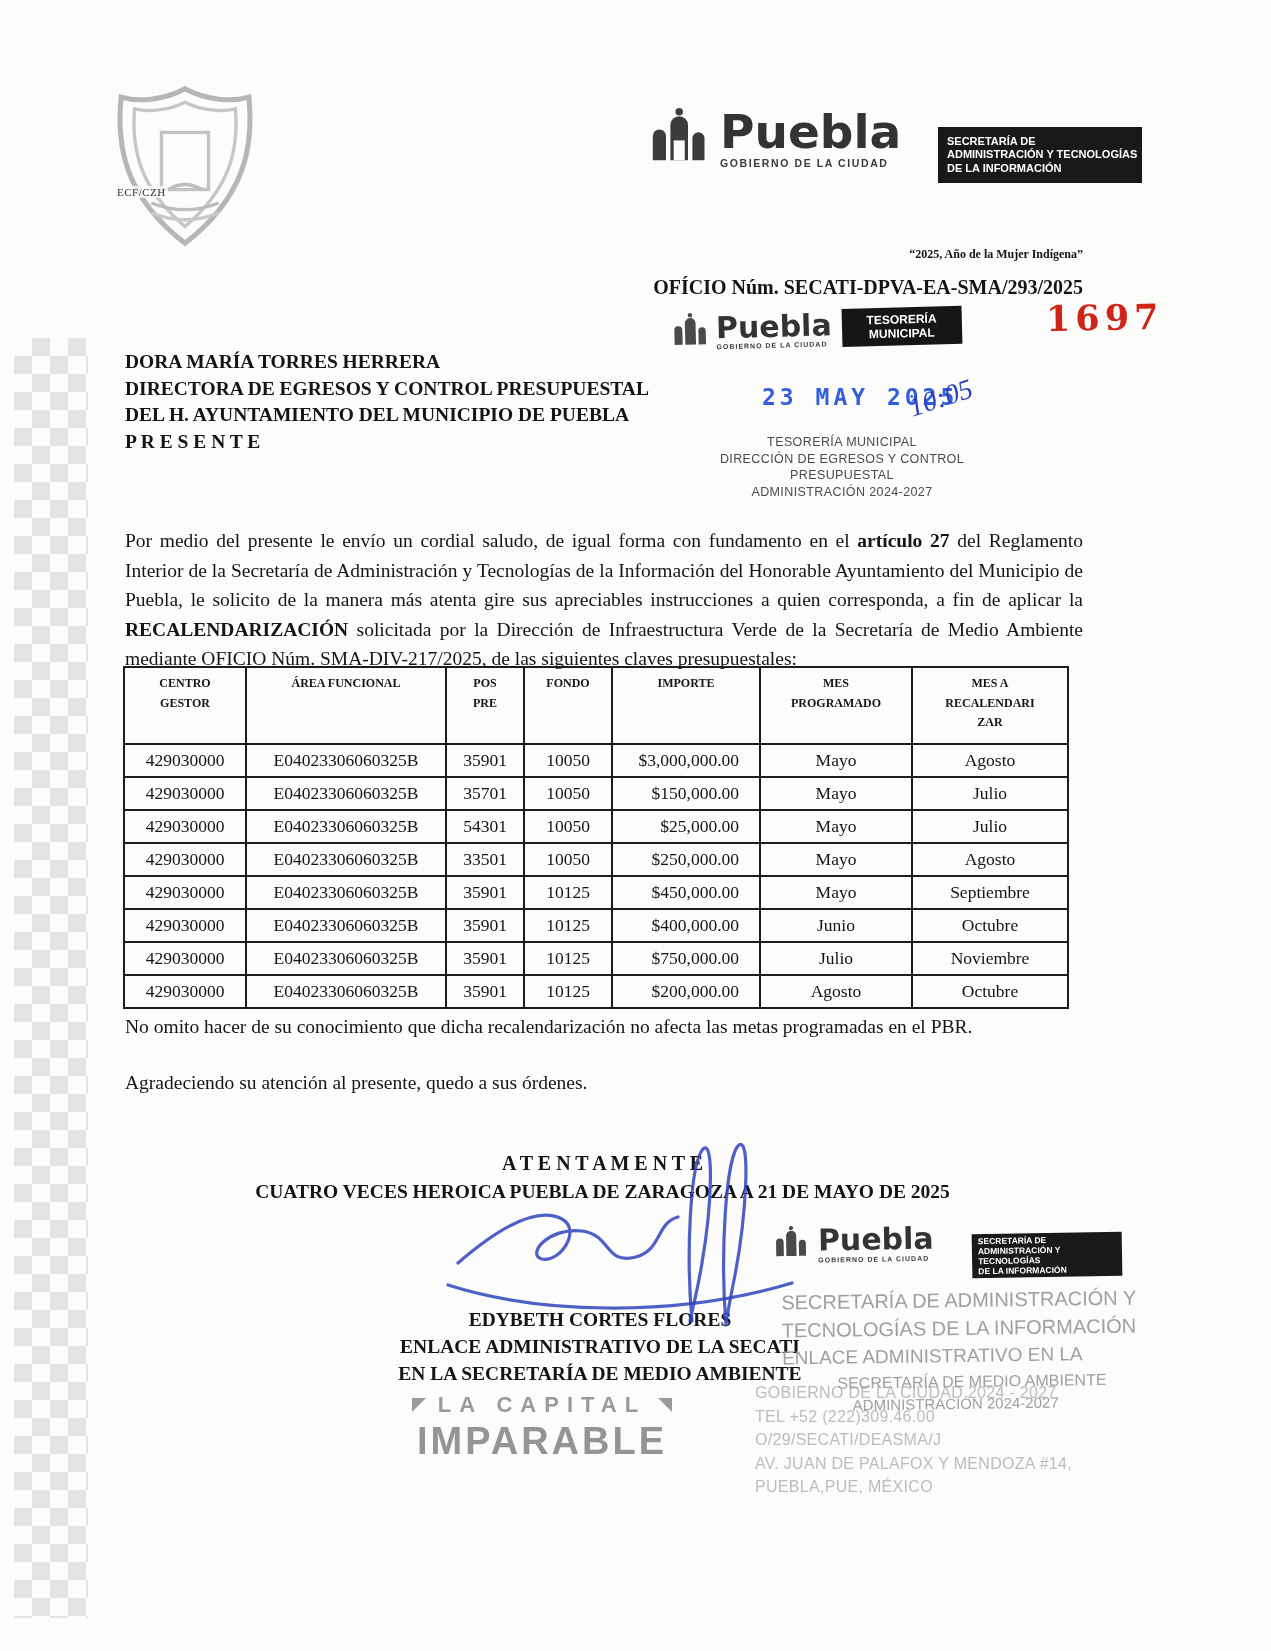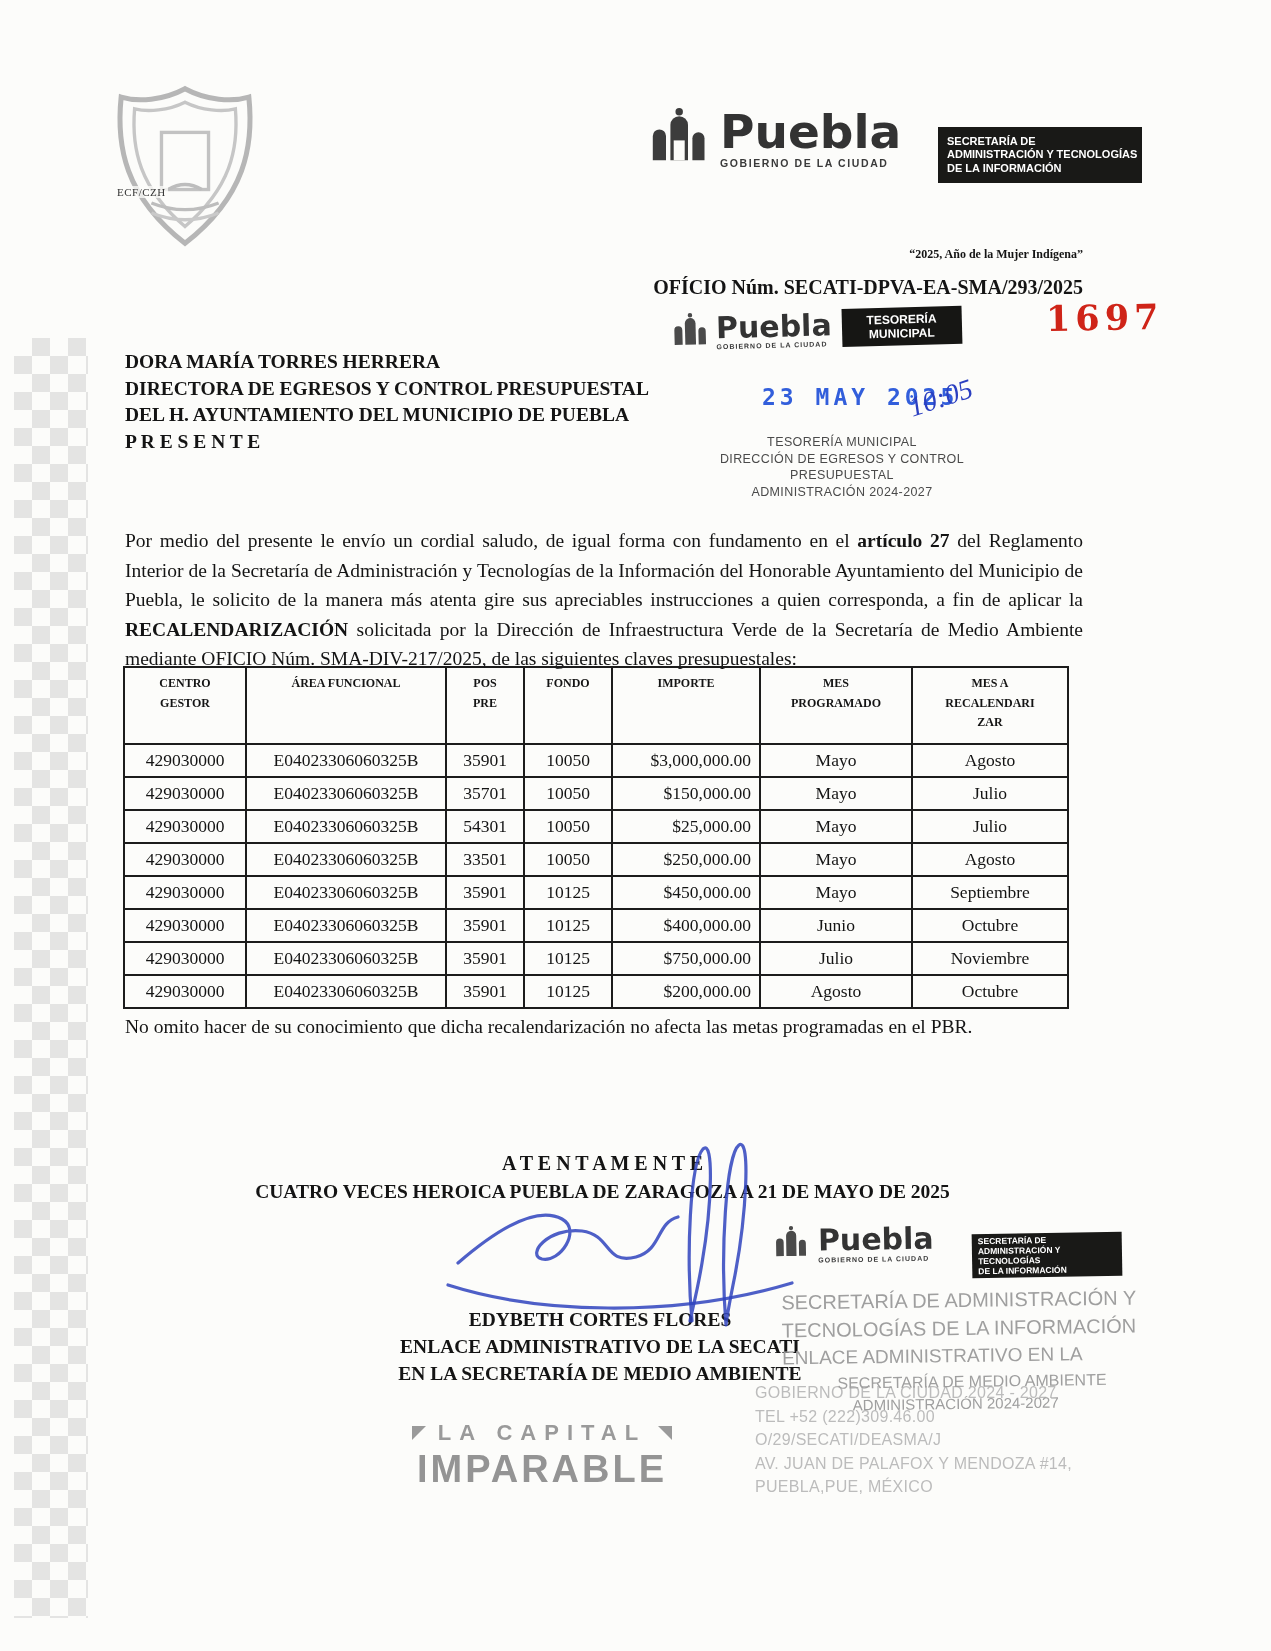--- a/index.html
+++ b/index.html
@@ -59,21 +59,21 @@
   .body-p { position:absolute; left:125px; width:958px; font-size:19.5px; line-height:29.5px; text-align:justify;margin-top:32px; }
   .p1 { top:494px; }
   .p2 { top:980px; text-align:left; }
   .p3 { top:1036px; text-align:left; }
 
   
   .budget-table { position:absolute; left:123px; top:666px; width:944px; border-collapse:collapse; table-layout:fixed; }
   .budget-table th, .budget-table td { border:2px solid #1c1c1c; text-align:center; }
   .budget-table th { font-size:12px; line-height:19.5px; font-weight:bold; padding:6px 3px 10px; vertical-align:top; }
   .budget-table td { font-size:17.5px; height:33px; padding:2px 6px; }
-  .budget-table td.money { text-align:right; padding-right:8px; }
+  .budget-table td.money { text-align:right; padding-right:20px; }
 
   
   .signoff { position:absolute; left:125px; top:1152px; width:955px; text-align:center; font-weight:bold; }
   .atentamente { font-size:20px; }
   .place-date { font-size:19.5px; margin-top:6px; }
   .signer { position:absolute; left:125px; top:1306px; width:950px; text-align:center; font-weight:bold; font-size:19.5px; line-height:27px; }
 
   .signature { position:absolute; left:440px; top:1135px; z-index:3; }
   .signature path { stroke:#2f43bd; stroke-width:3.2; fill:none; opacity:.85; stroke-linecap:round; }
 
@@ -87,21 +87,21 @@
   .bottom-stamp-lines div:nth-child(1){ font-size:20px; line-height:28px; }
   .bottom-stamp-lines div:nth-child(2){ font-size:20px; line-height:28px; }
   .bottom-stamp-lines div:nth-child(3){ font-size:19px; line-height:28px; }
   .bottom-stamp-lines div:nth-child(4){ font-size:16px; line-height:23px; margin-left:55px; }
   .bottom-stamp-lines div:nth-child(5){ font-size:15px; line-height:21px; margin-left:70px; }
 
   .footer-lines { position:absolute; left:755px; top:1381px; font-family:"Liberation Sans", sans-serif; font-size:16px; color:#bcbcbc; line-height:23.5px; letter-spacing:.3px; }
 
   
   .capital-mark { position:absolute; left:392px; top:1392px; width:300px; text-align:center; color:#9a9a9a; font-family:"Liberation Sans", sans-serif; }
-  .cap-top { font-size:22px; font-weight:bold; letter-spacing:8px; display:flex; align-items:center; justify-content:center; gap:12px;margin-top:28px; }
+  .cap-top { font-size:22px; font-weight:bold; letter-spacing:8px; display:flex; align-items:center; justify-content:center; gap:12px; }
   .cap-flag { display:inline-block; width:0; height:0; }
   .cap-flag-l { border-top:14px solid #9a9a9a; border-right:14px solid transparent; }
   .cap-flag-r { border-top:14px solid #9a9a9a; border-left:14px solid transparent; }
   .cap-bottom { font-size:38px; font-weight:900; letter-spacing:3px; margin-top:2px; color:#949494; }
 </style>
 </head>
 <body>
 
 <div class="page">
 
@@ -273,20 +273,21 @@
           <td>35901</td>
           <td>10125</td>
           <td class="money">$200,000.00</td>
           <td>Agosto</td>
           <td>Octubre</td>
         </tr>
       </tbody>
   </table>
 
   <p class="body-p p2">No omito hacer de su conocimiento que dicha recalendarización no afecta las metas programadas en el PBR.</p>
+  <p class="body-p p3">Agradeciendo su atención al presente, quedo a sus órdenes.</p>
 
   <div class="signoff">
     <div class="atentamente">A T E N T A M E N T E</div>
     <div class="place-date">CUATRO VECES HEROICA PUEBLA DE ZARAGOZA A 21 DE MAYO DE 2025</div>
   </div>
 
   <svg class="signature" width="360" height="195" viewBox="0 0 360 195">
     <path d="M18 128 C 55 96 96 70 122 84 C 142 95 120 128 102 124 C 86 120 108 92 142 96 C 172 100 164 130 196 122 C 222 115 216 88 238 82"></path>
     <path d="M252 186 C 246 120 250 28 263 14 C 274 3 272 70 262 128 C 257 158 252 176 250 186"></path>
     <path d="M286 190 C 280 118 286 20 299 10 C 311 2 306 82 295 140 C 290 165 287 180 286 190"></path>

